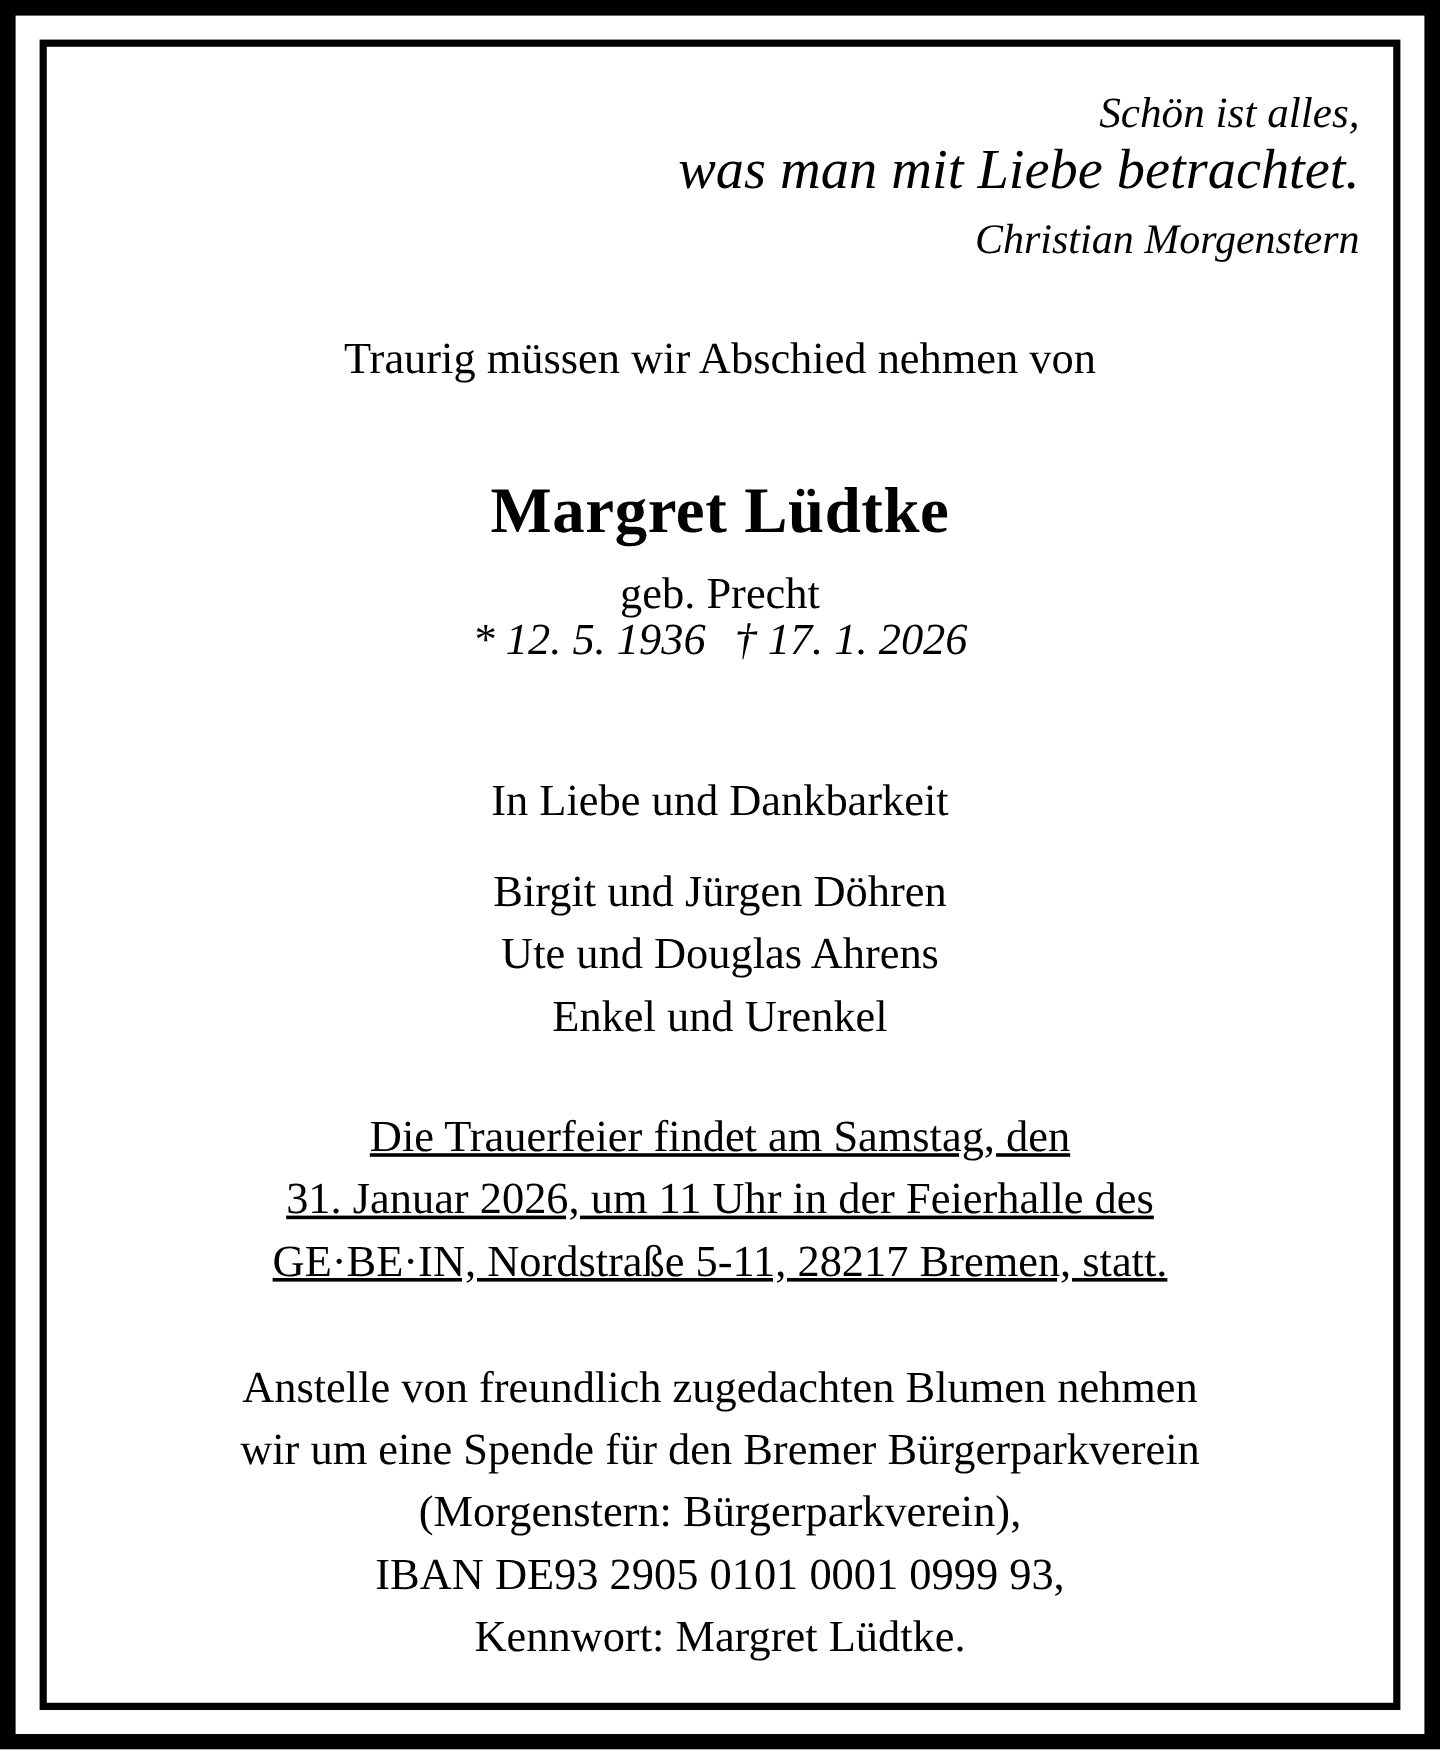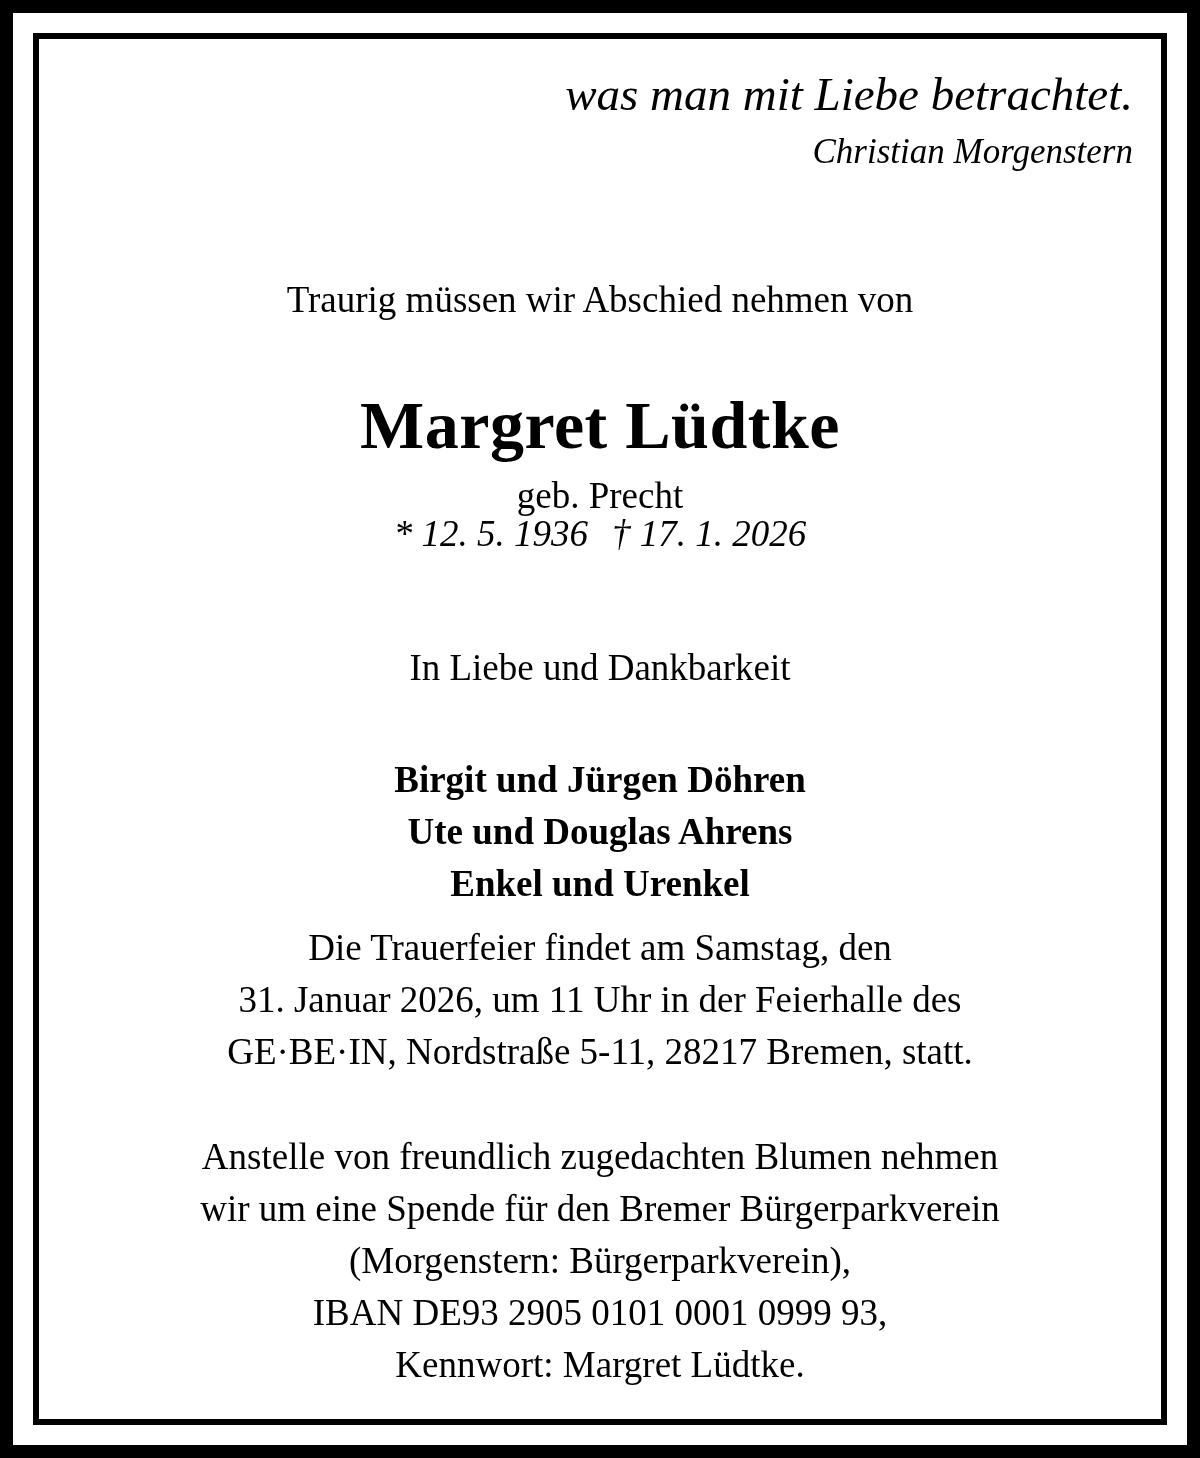--- a/index.html
+++ b/index.html
@@ -5,38 +5,39 @@
   html, body { margin: 0; padding: 0; background: #ffffff; }
   body { width: 1200px; height: 1458px; position: relative; overflow: hidden; font-family: "Liberation Serif", "DejaVu Serif", serif; color: #000; }
   .outer { position: absolute; left: 0; top: 0; width: 1200px; height: 1458px; box-sizing: border-box; border: 13px solid #000; background: #fff; }
   .inner { position: absolute; left: 20px; top: 20px; right: 20px; bottom: 20px; box-sizing: border-box; border: 6px solid #000; background: #fff; }
   .quote { position: absolute; right: 67px; top: 70px; text-align: right; font-style: italic; }
   .quote .l1 { font-size: 36px; line-height: 48px; }
   .quote .l2 { font-size: 47px; line-height: 48px; }
   .quote .author { font-size: 35px; line-height: 40px; margin-top: 14px; }
   .center { position: absolute; left: 0; right: 0; text-align: center; }
   .intro { top: 276px; font-size: 37px; line-height: 48px; }
-  .name { top: 380px; font-size: 68px; font-weight: bold; line-height: 90px; letter-spacing: 0.5px; }
+  .name { top: 380px; font-size: 54px; font-weight: bold; line-height: 90px; letter-spacing: 0.5px; }
   .maiden { top: 472px; font-size: 37px; line-height: 48px; }
   .dates { top: 510px; font-size: 37px; line-height: 48px; font-style: italic; }
   .dates .gap { display: inline-block; width: 24px; }
   .love { top: 644px; font-size: 37px; line-height: 48px; }
-  .family { top: 718px; font-size: 37px; font-weight: bold; line-height: 52px; margin-top: 36px; }
+  .family { top: 718px; font-size: 37px; font-weight: normal; line-height: 52px; }
   .family div { display: block; }
-  .ceremony { top: 922px; font-size: 37px; line-height: 52px; }
+  .ceremony { top: 922px; font-size: 37px; line-height: 52px; text-decoration: underline; }
   .donation { top: 1131px; font-size: 37px; line-height: 52px; }
 </style>
 </head>
 <body>
 
 <div class="outer">
   <div class="inner"></div>
 </div>
 
 <div class="quote">
+  <div class="l1">Schön ist alles,</div>
   <div class="l2">was man mit Liebe betrachtet.</div>
   <div class="author">Christian Morgenstern</div>
 </div>
 
 <div class="center intro">Traurig müssen wir Abschied nehmen von</div>
 
 <div class="center name">Margret Lüdtke</div>
 
 <div class="center maiden">geb. Precht</div>
 

